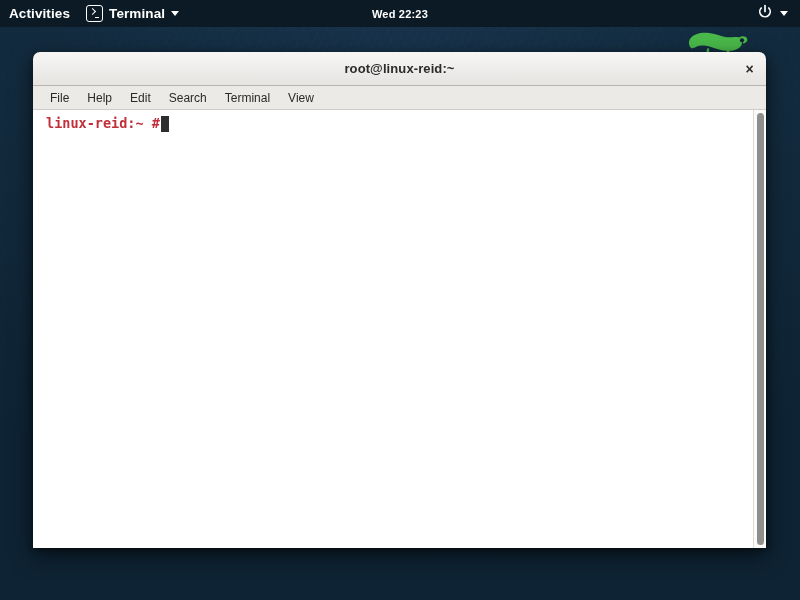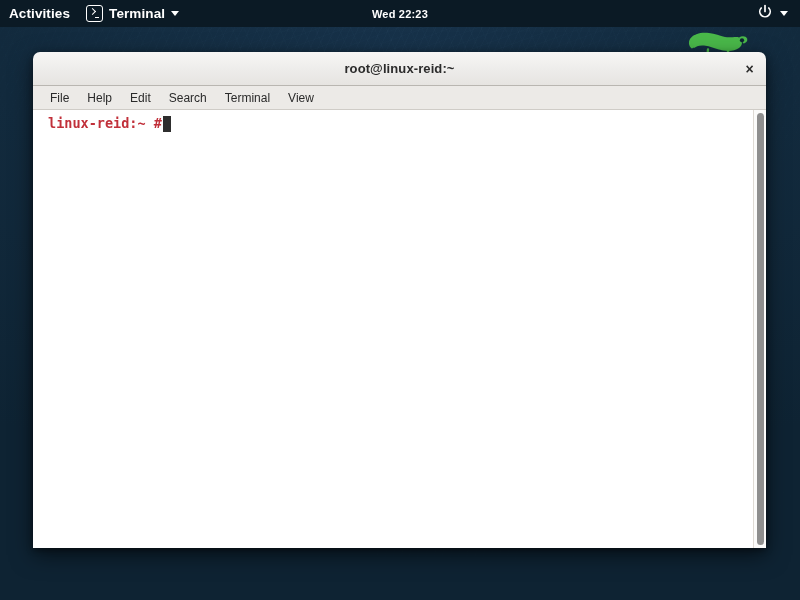--- a/index.html
+++ b/index.html
@@ -216,23 +216,22 @@
   }
   #terminal-body {
     flex: 1 1 auto;
     position: relative;
     background: #ffffff;
     display: flex;
     overflow: hidden;
   }
   #terminal-text-area {
     flex: 1 1 auto;
-    padding: 5px 0 0 1px;
+    padding: 5px 0 0 11px;
     overflow: hidden;
-    margin-left: 12px;
   }
   #prompt-line {
     display: flex;
     align-items: center;
     font-family: "DejaVu Sans Mono", "Liberation Mono", monospace;
     font-size: 13.5px;
     line-height: 17px;
     white-space: pre;
     padding-left: 2px;
   }

